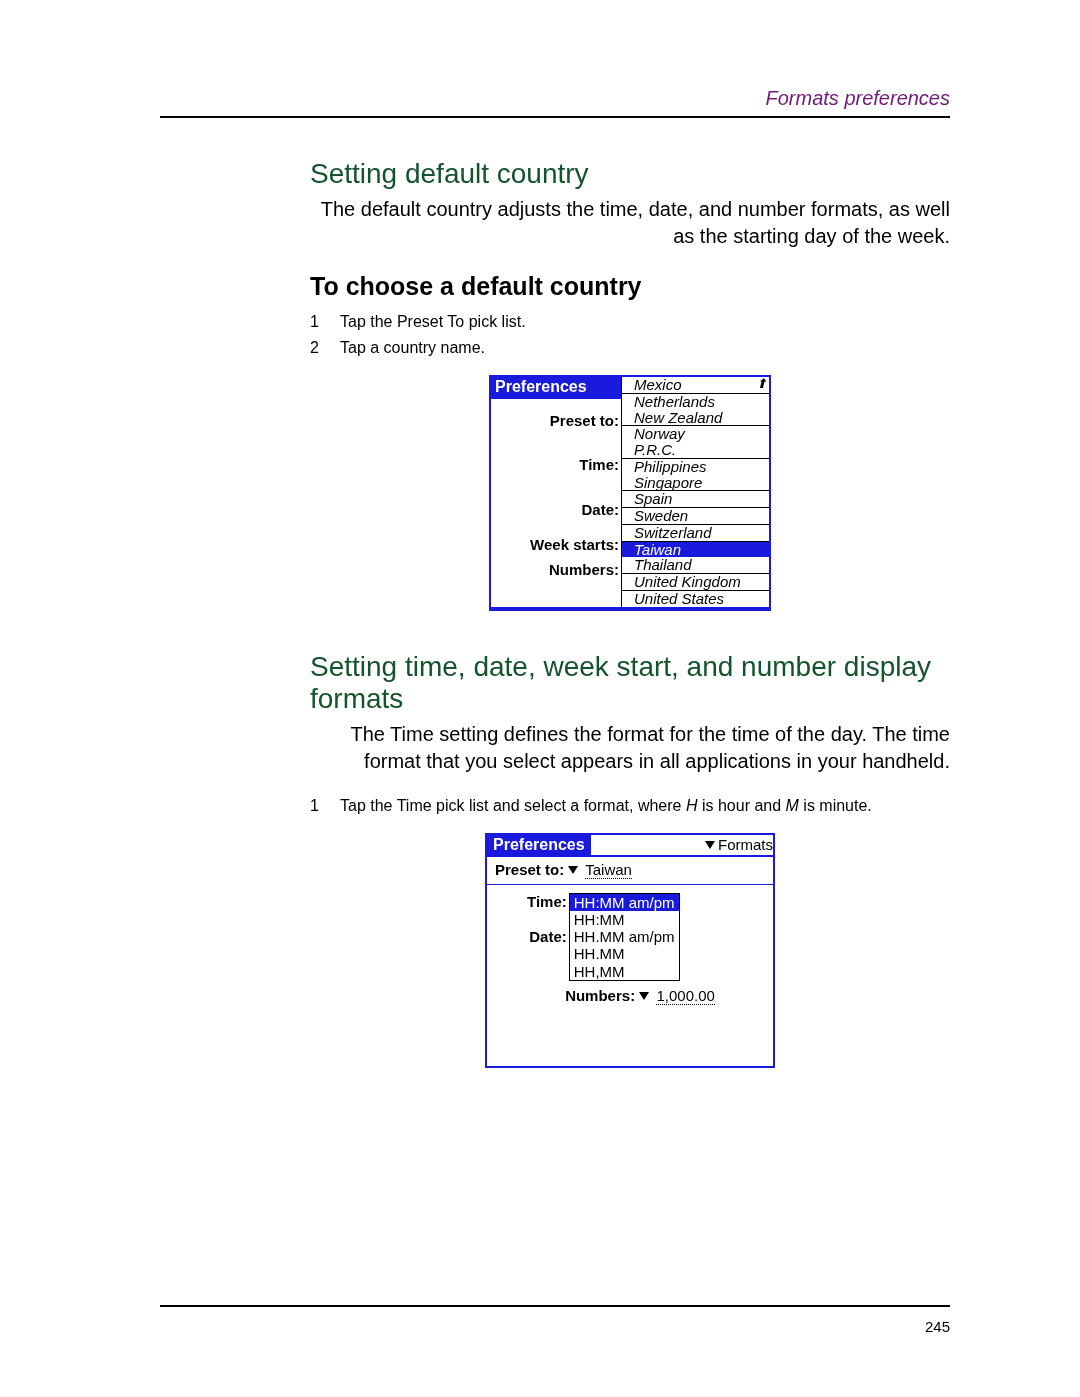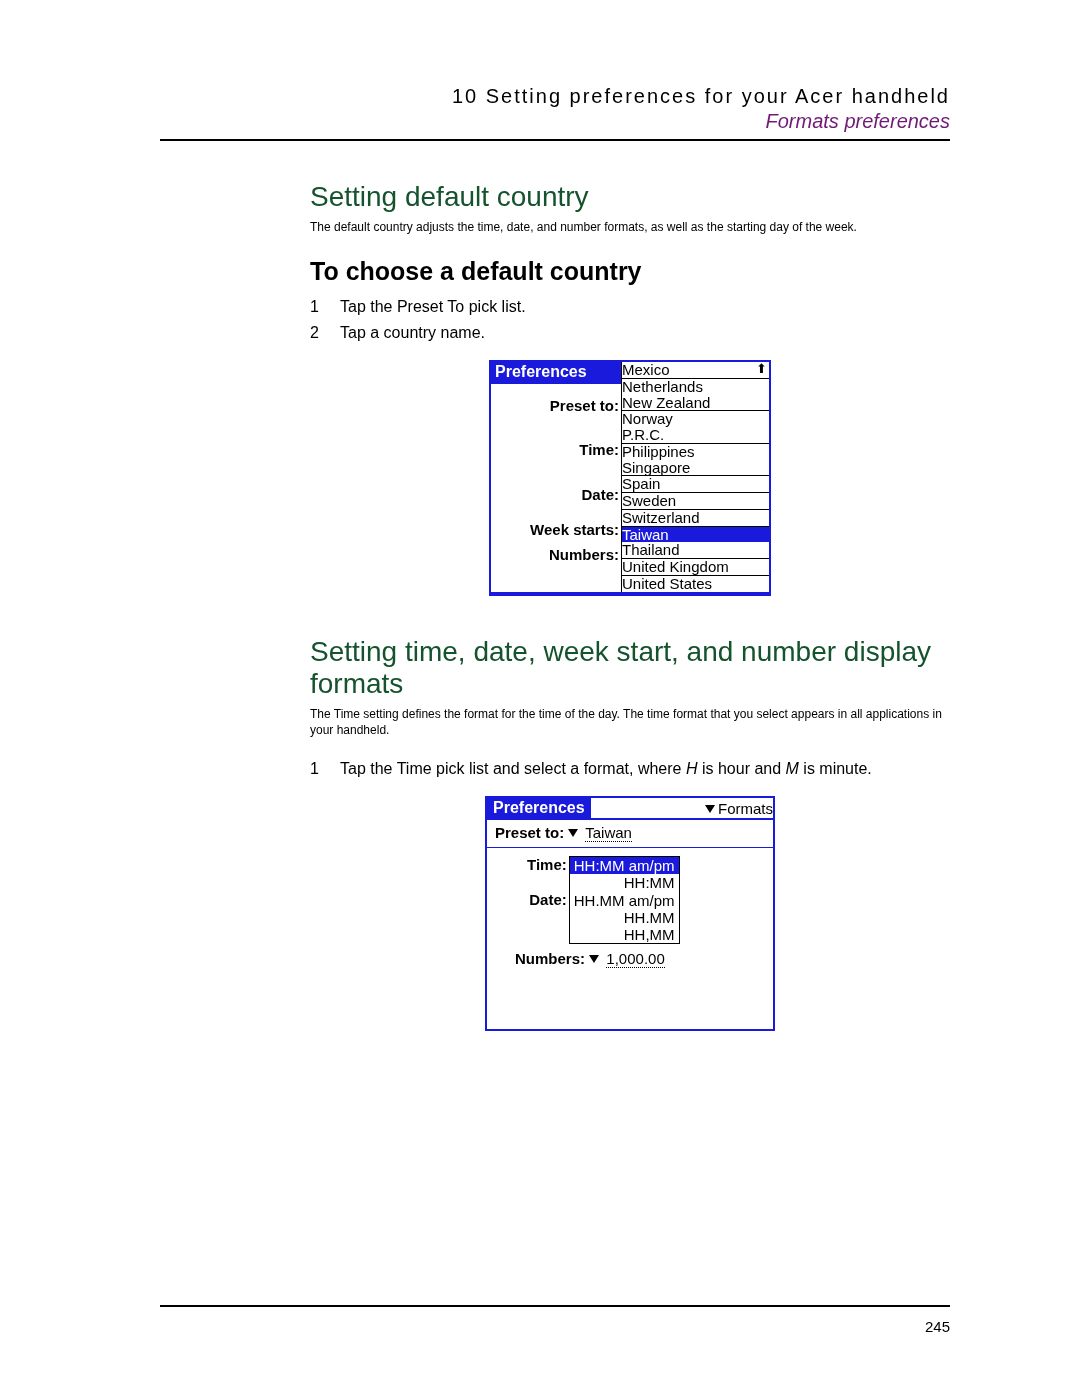--- a/index.html
+++ b/index.html
@@ -39,23 +39,24 @@
   .content {
     padding-left: 150px;
   }
   .h2 {
     font-size: 28px;
     font-weight: 400;
     color: #14532d;
     margin: 0 0 6px 0;
   }
   .para {
-    font-size: 12px;
+    font-size: 20px;
     line-height: 1.35;
     margin: 0 0 22px 0;
+    text-align: right;
   }
   .h3 {
     font-size: 25px;
     font-weight: 700;
     margin: 0 0 12px 0;
   }
   .steps {
     list-style: none;
     padding: 0;
     margin: 0 0 18px 0;
@@ -105,22 +106,23 @@
   }
   .field-label.tall { line-height: 2.55; }
   .country-list {
     flex: 1;
     border-left: 1px solid #000;
     font-family: Arial, sans-serif;
     font-size: 15px;
     line-height: 1.05;
   }
   .country-row {
-    padding: 0 0;
+    padding: 0 12px;
     position: relative;
+    font-style: italic;
   }
   .country-row.b { border-bottom: 1px solid #000; }
   .country-row.sel {
     background: #1a1add;
     color: #fff;
   }
   .scroll-arrow {
     position: absolute;
     right: 2px;
     top: 0;
@@ -168,21 +170,20 @@
   .d2-row .lbl { font-weight: bold; }
   .under { border-bottom: 1px dotted #000; }
   .d2-hr { border-top: 1px solid #1a1add; margin: 4px 0; }
   .time-box {
     border: 1px solid #000;
     display: inline-block;
     vertical-align: top;
     font-size: 15px;
     line-height: 1.15;
     margin-left: 2px;
-    text-align: right;
   }
   .time-opt { padding: 0 4px; }
   .time-opt.sel { background: #1a1add; color: #fff; }
   .time-labels {
     display: inline-block;
     vertical-align: top;
     text-align: right;
     font-weight: bold;
     font-size: 15px;
     line-height: 1.15;
@@ -204,21 +205,20 @@
     right: 130px;
     bottom: 62px;
     font-size: 15px;
   }
 </style>
 </head>
 <body>
 
 <div class="page">
   <div class="header">
-    <div class="header-chapter">10 Setting preferences for your Acer handheld</div>
     <div class="header-section">Formats preferences</div>
   </div>
   <hr class="hr">
 
   <div class="content">
     <div class="h2">Setting default country</div>
     <div class="para">The default country adjusts the time, date, and number formats, as well as the starting day of the week.</div>
     <div class="h3">To choose a default country</div>
     <ol class="steps">
       <li>
@@ -289,21 +289,21 @@
           <div>Date:</div>
         </span>
         <span class="time-box" id="time-opts">
             <div class="time-opt sel">HH:MM am/pm</div>
             <div class="time-opt">HH:MM</div>
             <div class="time-opt">HH.MM am/pm</div>
             <div class="time-opt">HH.MM</div>
             <div class="time-opt">HH,MM</div>
           </span>
       </div>
-      <div class="d2-row" style="padding-left:28px;">
+      <div class="d2-row" style="padding-left:28px;text-align:center;">
         <span class="lbl">Numbers:</span>
         <span class="tri"></span>
         <span class="under">1,000.00</span>
       </div>
     </div>
 
   </div>
 </div>
 
 <hr class="footer-hr">

